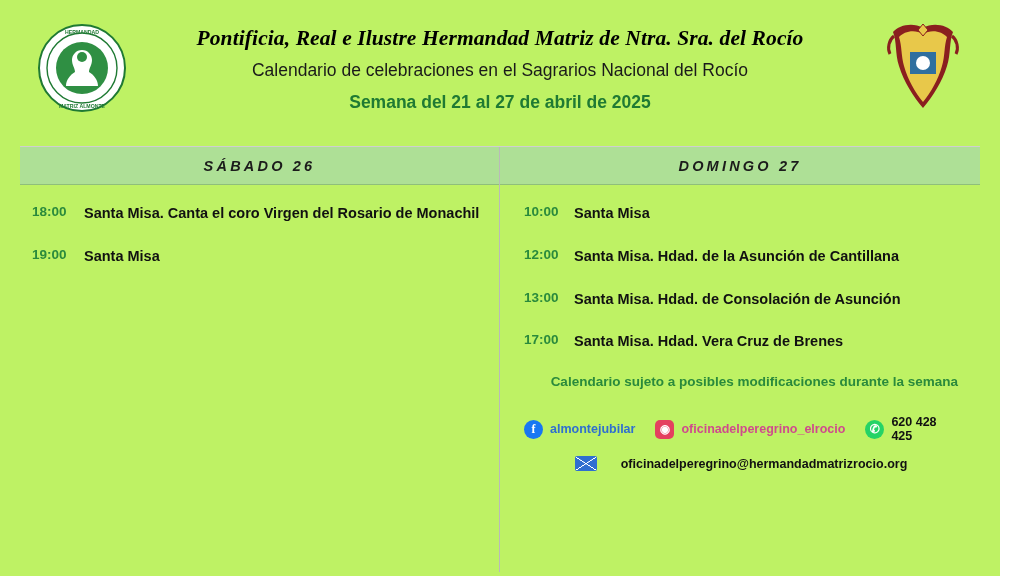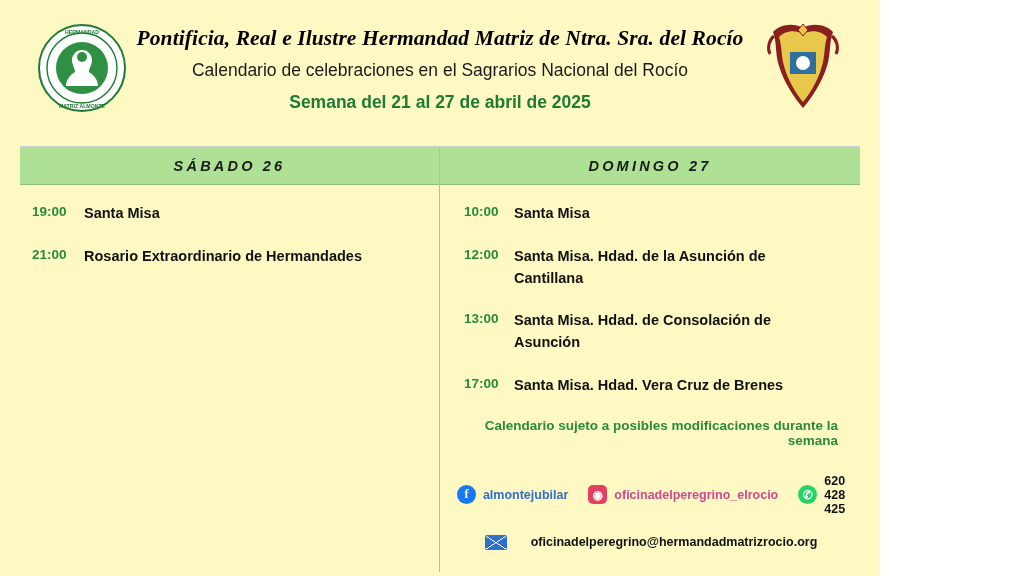--- a/index.html
+++ b/index.html
@@ -5,22 +5,22 @@
   * { box-sizing: border-box; }
   html, body {
     margin: 0; padding: 0;
     width: 1024px; height: 576px;
     background: #ffffff;
     font-family: "Liberation Sans", sans-serif;
     overflow: hidden;
   }
   .page {
     position: relative;
-    width: 880px; height: 576px;
-    background: #fef9c3;
+    width: 1000px; height: 576px;
+    background: #bef264;
   }
 
   
   .header {
     position: relative;
     height: 138px;
     display: flex;
     align-items: center;
     justify-content: center;
     padding: 0 20px;
@@ -148,21 +148,21 @@
     justify-content: center;
     color: #fff;
     font-size: 12px;
     font-weight: bold;
     flex: none;
   }
   .ico-fb { background: #1877f2; border-radius: 50%; font-family: "Liberation Serif", serif; }
   .ico-ig { background: #e4405f; border-radius: 5px; }
   .ico-wa { background: #25d366; border-radius: 50%; }
   .email-row {
-    margin-top: 19px;
+    margin-top: 13px;
     display: flex;
     align-items: center;
     justify-content: center;
     gap: 24px;
     font-size: 12.5px;
     font-weight: bold;
     color: #111111;
   }
   .ico-mail {
     width: 22px; height: 15px;
@@ -223,26 +223,26 @@
 
   <div class="calendar">
 
     <div class="col col-left">
       <div class="col-head">
         <span class="col-head-text">SÁBADO 26</span>
       </div>
       <div class="col-body">
 
         <div class="event">
+          <span class="ev-time">18:00</span>
+          <span class="ev-text">Santa Misa. Canta el coro Virgen del Rosario de Monachil</span>
+        </div>
+        <div class="event">
           <span class="ev-time">19:00</span>
           <span class="ev-text">Santa Misa</span>
-        </div>
-        <div class="event">
-          <span class="ev-time">21:00</span>
-          <span class="ev-text">Rosario Extraordinario de Hermandades</span>
         </div>
 
       </div>
     </div>
 
     <div class="col col-right">
       <div class="col-head">
         <span class="col-head-text">DOMINGO 27</span>
       </div>
       <div class="col-body">

